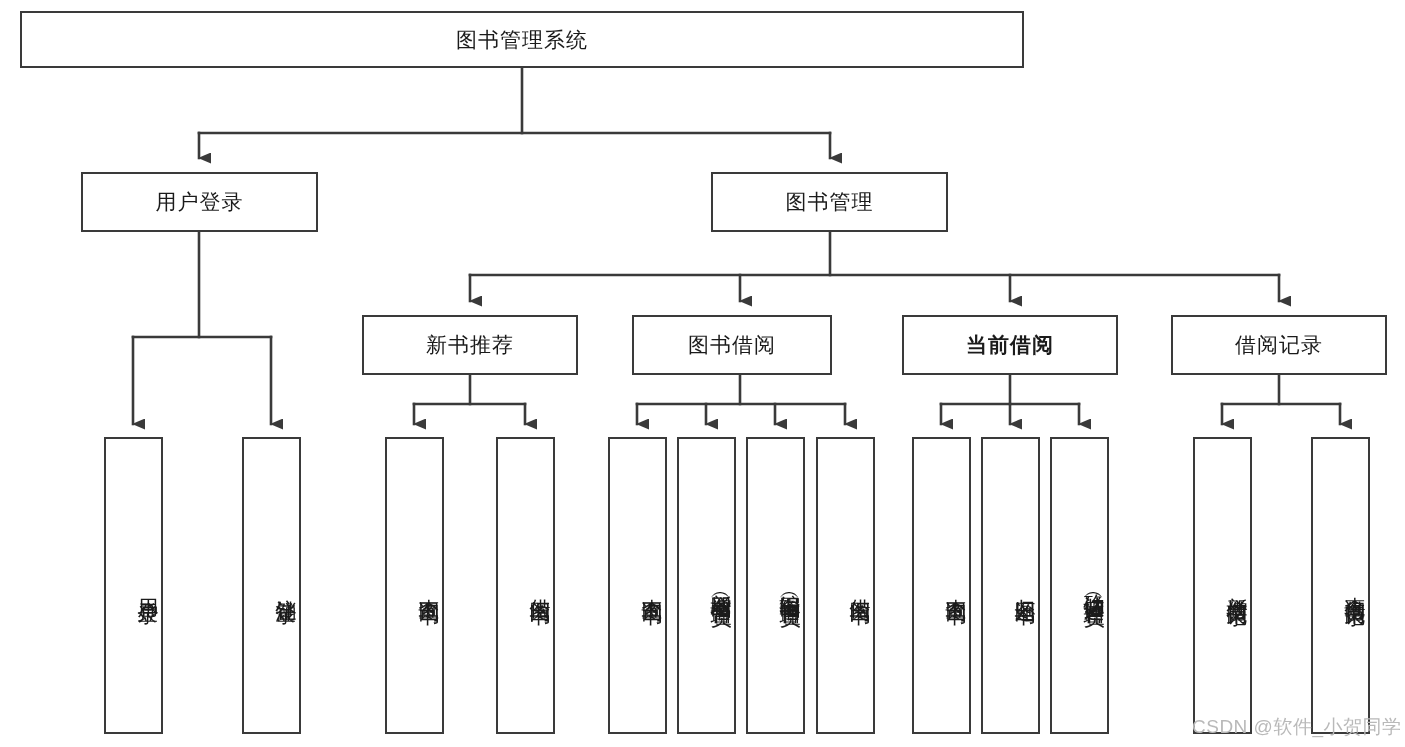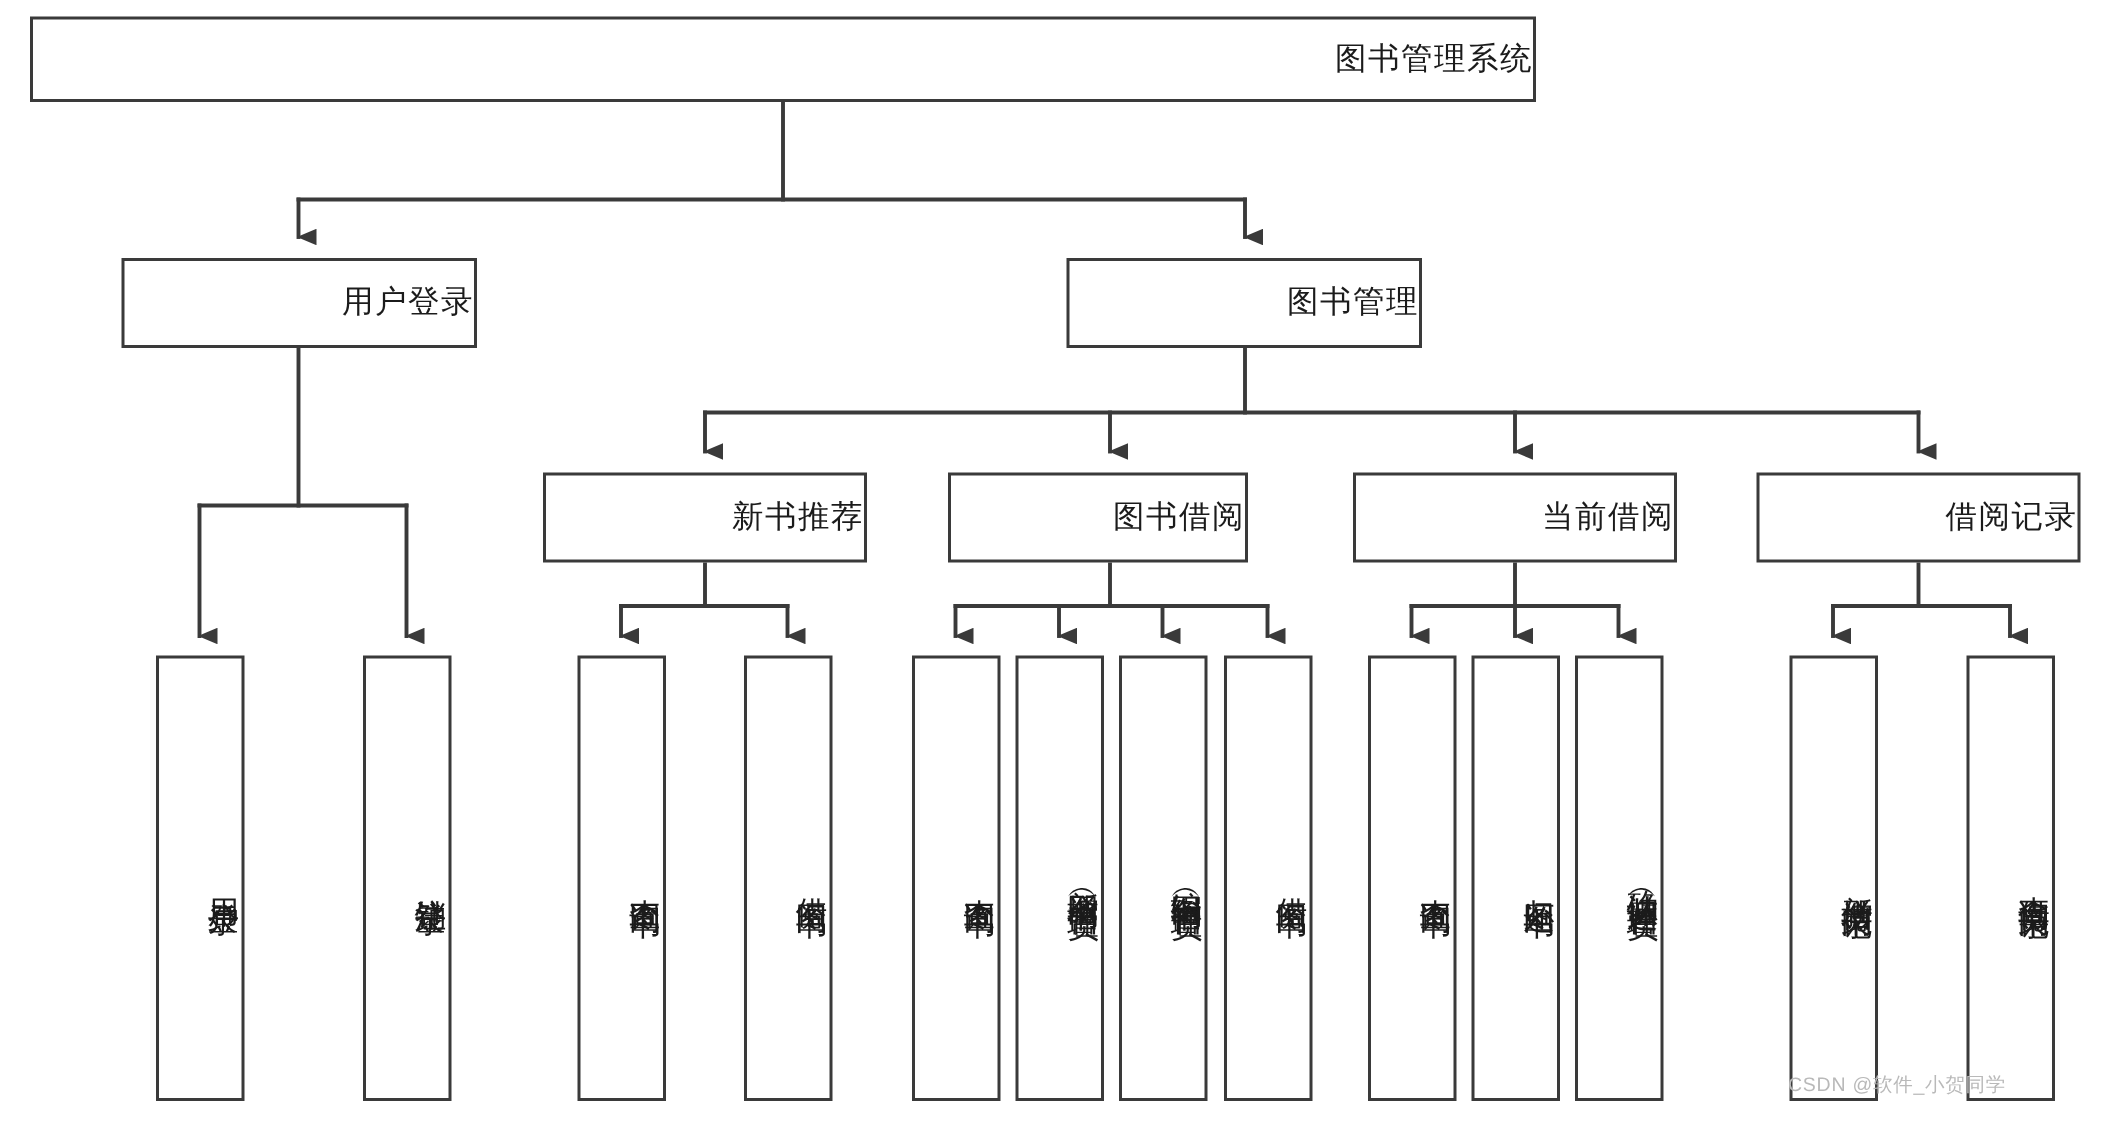--- a/index.html
+++ b/index.html
@@ -25,21 +25,21 @@
     height: 747px;
     pointer-events: none;
   }
   .node {
     position: absolute;
     box-sizing: border-box;
     background: #ffffff;
     border: 2.5px solid #3a3a3a;
     display: flex;
     align-items: center;
-    justify-content: flex-end;
+    justify-content: center;
     color: #1b1b1b;
     text-align: center;
     z-index: 2;
   }
   .node.h {
     font-size: 21px;
     letter-spacing: 1px;
     line-height: 1.2;
   }
   .node.v {
@@ -50,21 +50,21 @@
     line-height: 1.25;
     padding: 6px 0;
     align-items: flex-start;
     justify-content: center;
   }
   .node-label {
     display: block;
   }
   .watermark {
     position: absolute;
-    font-size: 13px;
+    font-size: 19px;
     color: #b9b9b9;
     white-space: nowrap;
     z-index: 3;
     letter-spacing: 0.5px;
   }
 </style>
 </head>
 <body>
 
 <div id="canvas">
@@ -129,21 +129,21 @@
   <div class="node h" style="left:362px; top:315px; width:216px; height:60px;">
     <span class="node-label">新书推荐</span>
   </div>
 
   <div class="node h" style="left:711px; top:172px; width:237px; height:60px;">
     <span class="node-label">图书管理</span>
   </div>
   <div class="node h" style="left:632px; top:315px; width:200px; height:60px;">
     <span class="node-label">图书借阅</span>
   </div>
-  <div class="node h" style="left:902px; top:315px; width:216px; height:60px;">
+  <div class="node h" style="left:902px; top:315px; width:216px; height:60px;font-weight:bold;">
     <span class="node-label">当前借阅</span>
   </div>
   <div class="node h" style="left:1171px; top:315px; width:216px; height:60px;">
     <span class="node-label">借阅记录</span>
   </div>
 
   <div class="node v" style="left:104px; top:437px; width:59px; height:297px;">
     <span class="node-label">用户登录</span>
   </div>
   <div class="node v" style="left:242px; top:437px; width:59px; height:297px;">

